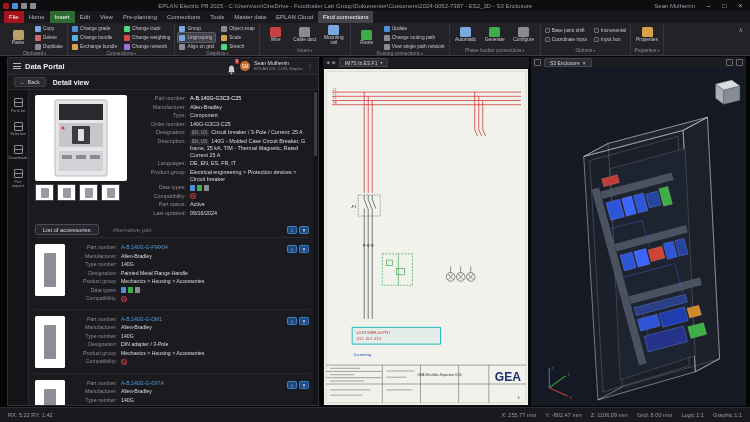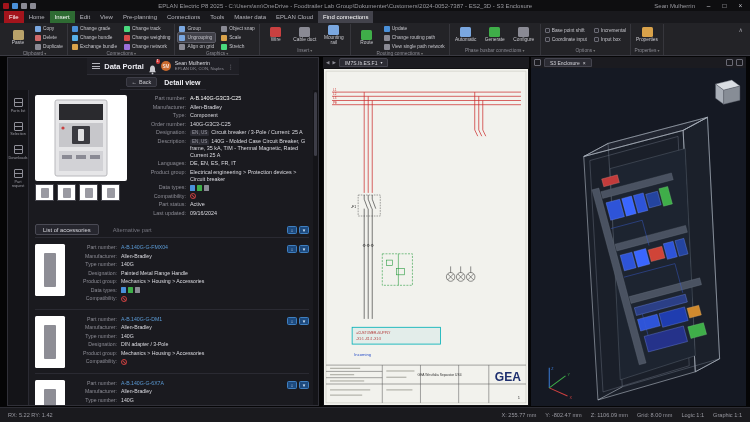--- a/index.html
+++ b/index.html
@@ -29,21 +29,21 @@
   .rcol.two{grid-template-rows:repeat(2,1fr);}
   .ritem{display:flex;align-items:center;gap:2px;font-size:4.8px;color:#c4c4ca;white-space:nowrap;height:9px;padding:0 1px;border-radius:1px;}
   .ritem.pressed,.rbig.pressed{background:#414149;outline:1px solid #5c5c66;}
   .ricon{width:6px;height:6px;border-radius:1px;flex:none;}
   .ricon.chk{background:#26262c;border:1px solid #6a6a74;width:5px;height:5px;}
   .rcap{height:9px;display:flex;align-items:center;justify-content:center;gap:1px;font-size:4.8px;color:#8b8b94;white-space:nowrap;}
   .rcap .dd{font-size:4px;color:#777;}
   .rcollapse{margin-left:auto;color:#9a9aa2;font-size:6px;padding:2px 5px;align-self:flex-start;}
 
   
-  .portal{position:absolute;left:7px;top:57px;width:312px;bottom:16px;background:#1a1a1f;border:1px solid #303038;display:flex;flex-direction:column;overflow:hidden;align-items:center;}
+  .portal{position:absolute;left:7px;top:57px;width:312px;bottom:16px;background:#1a1a1f;border:1px solid #303038;display:flex;flex-direction:column;overflow:hidden;}
   .p-head{height:17px;flex:none;display:flex;align-items:center;gap:4px;padding:0 5px;background:#1f1f25;border-bottom:1px solid #2e2e36;}
   .hamburger{width:8px;display:flex;flex-direction:column;gap:1.5px;}
   .hamburger span{height:1px;background:#b5b5bd;display:block;}
   .p-title{font-size:7.5px;color:#ececf2;font-weight:bold;white-space:nowrap;}
   .p-head-right{margin-left:auto;display:flex;align-items:center;gap:4px;}
   .bell{position:relative;width:9px;height:10px;flex:none;}
   .badge{position:absolute;top:-2px;right:-3px;background:#d23b3b;color:#fff;font-size:4px;border-radius:3px;padding:0 1px;line-height:4.5px;}
   .avatar{width:10px;height:10px;border-radius:50%;background:#c96a2e;color:#fff;font-size:4.5px;display:flex;align-items:center;justify-content:center;flex:none;}
   .user-block{display:flex;flex-direction:column;line-height:1.15;}
   .user-name{font-size:5.2px;color:#dcdce2;white-space:nowrap;}

